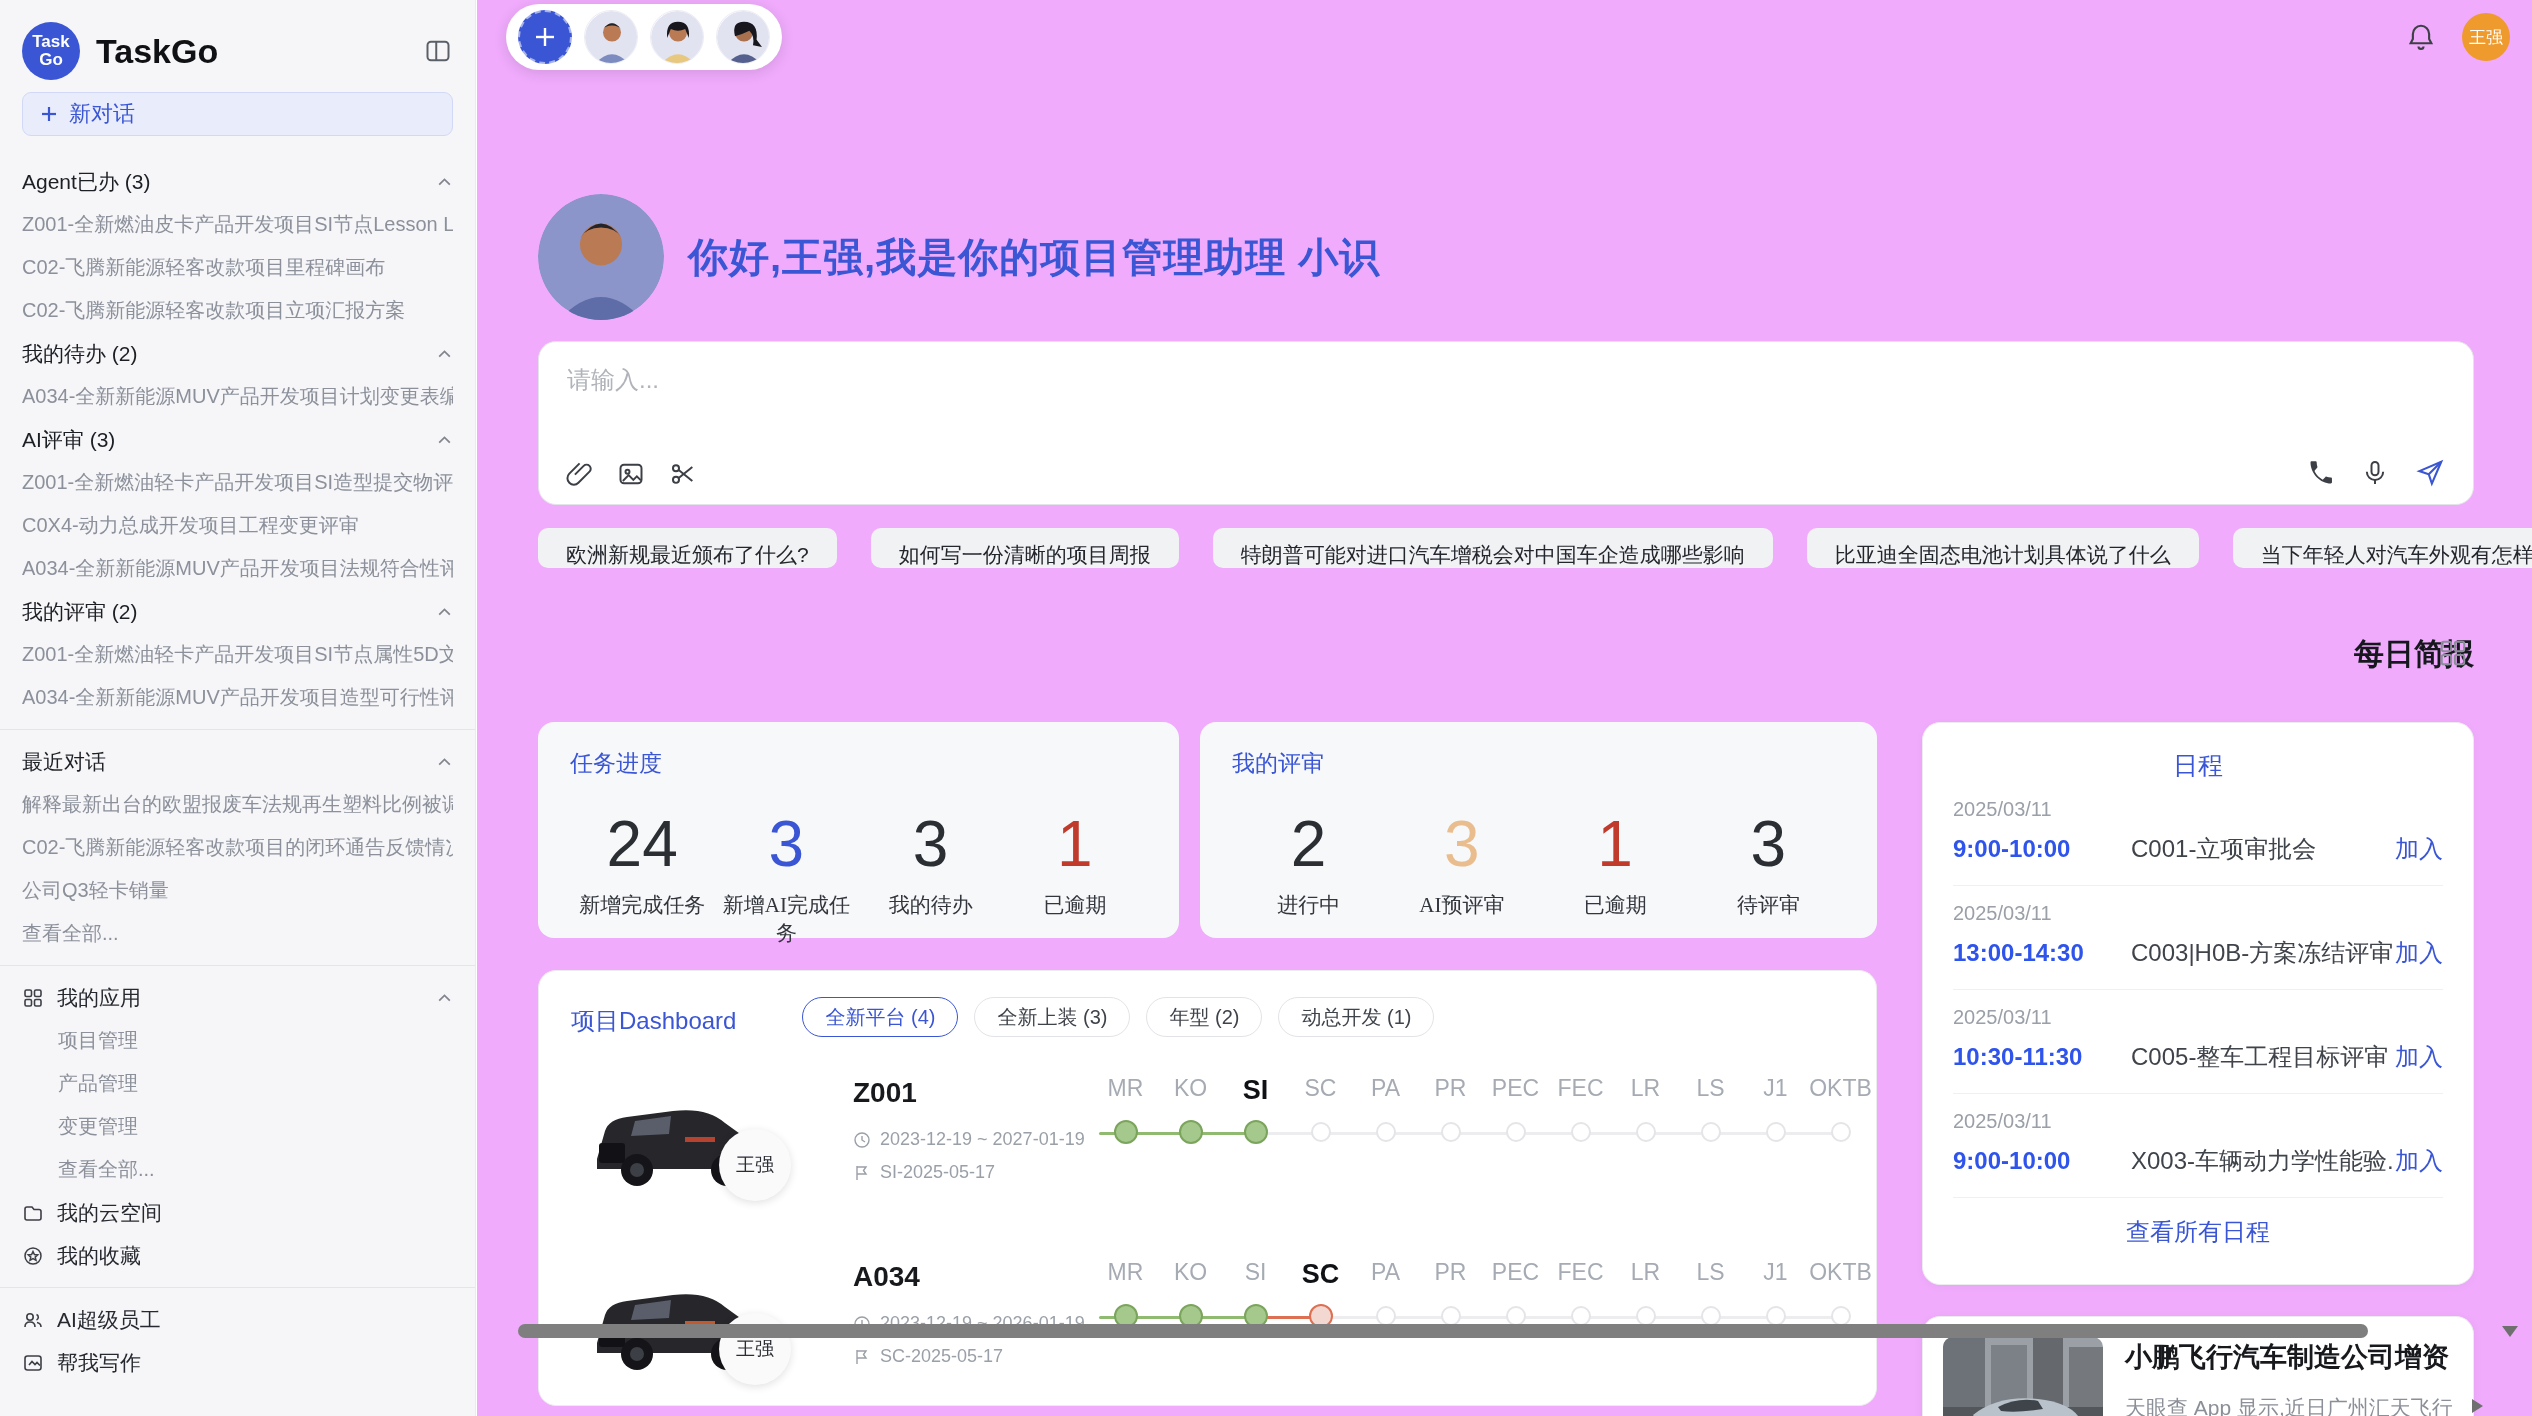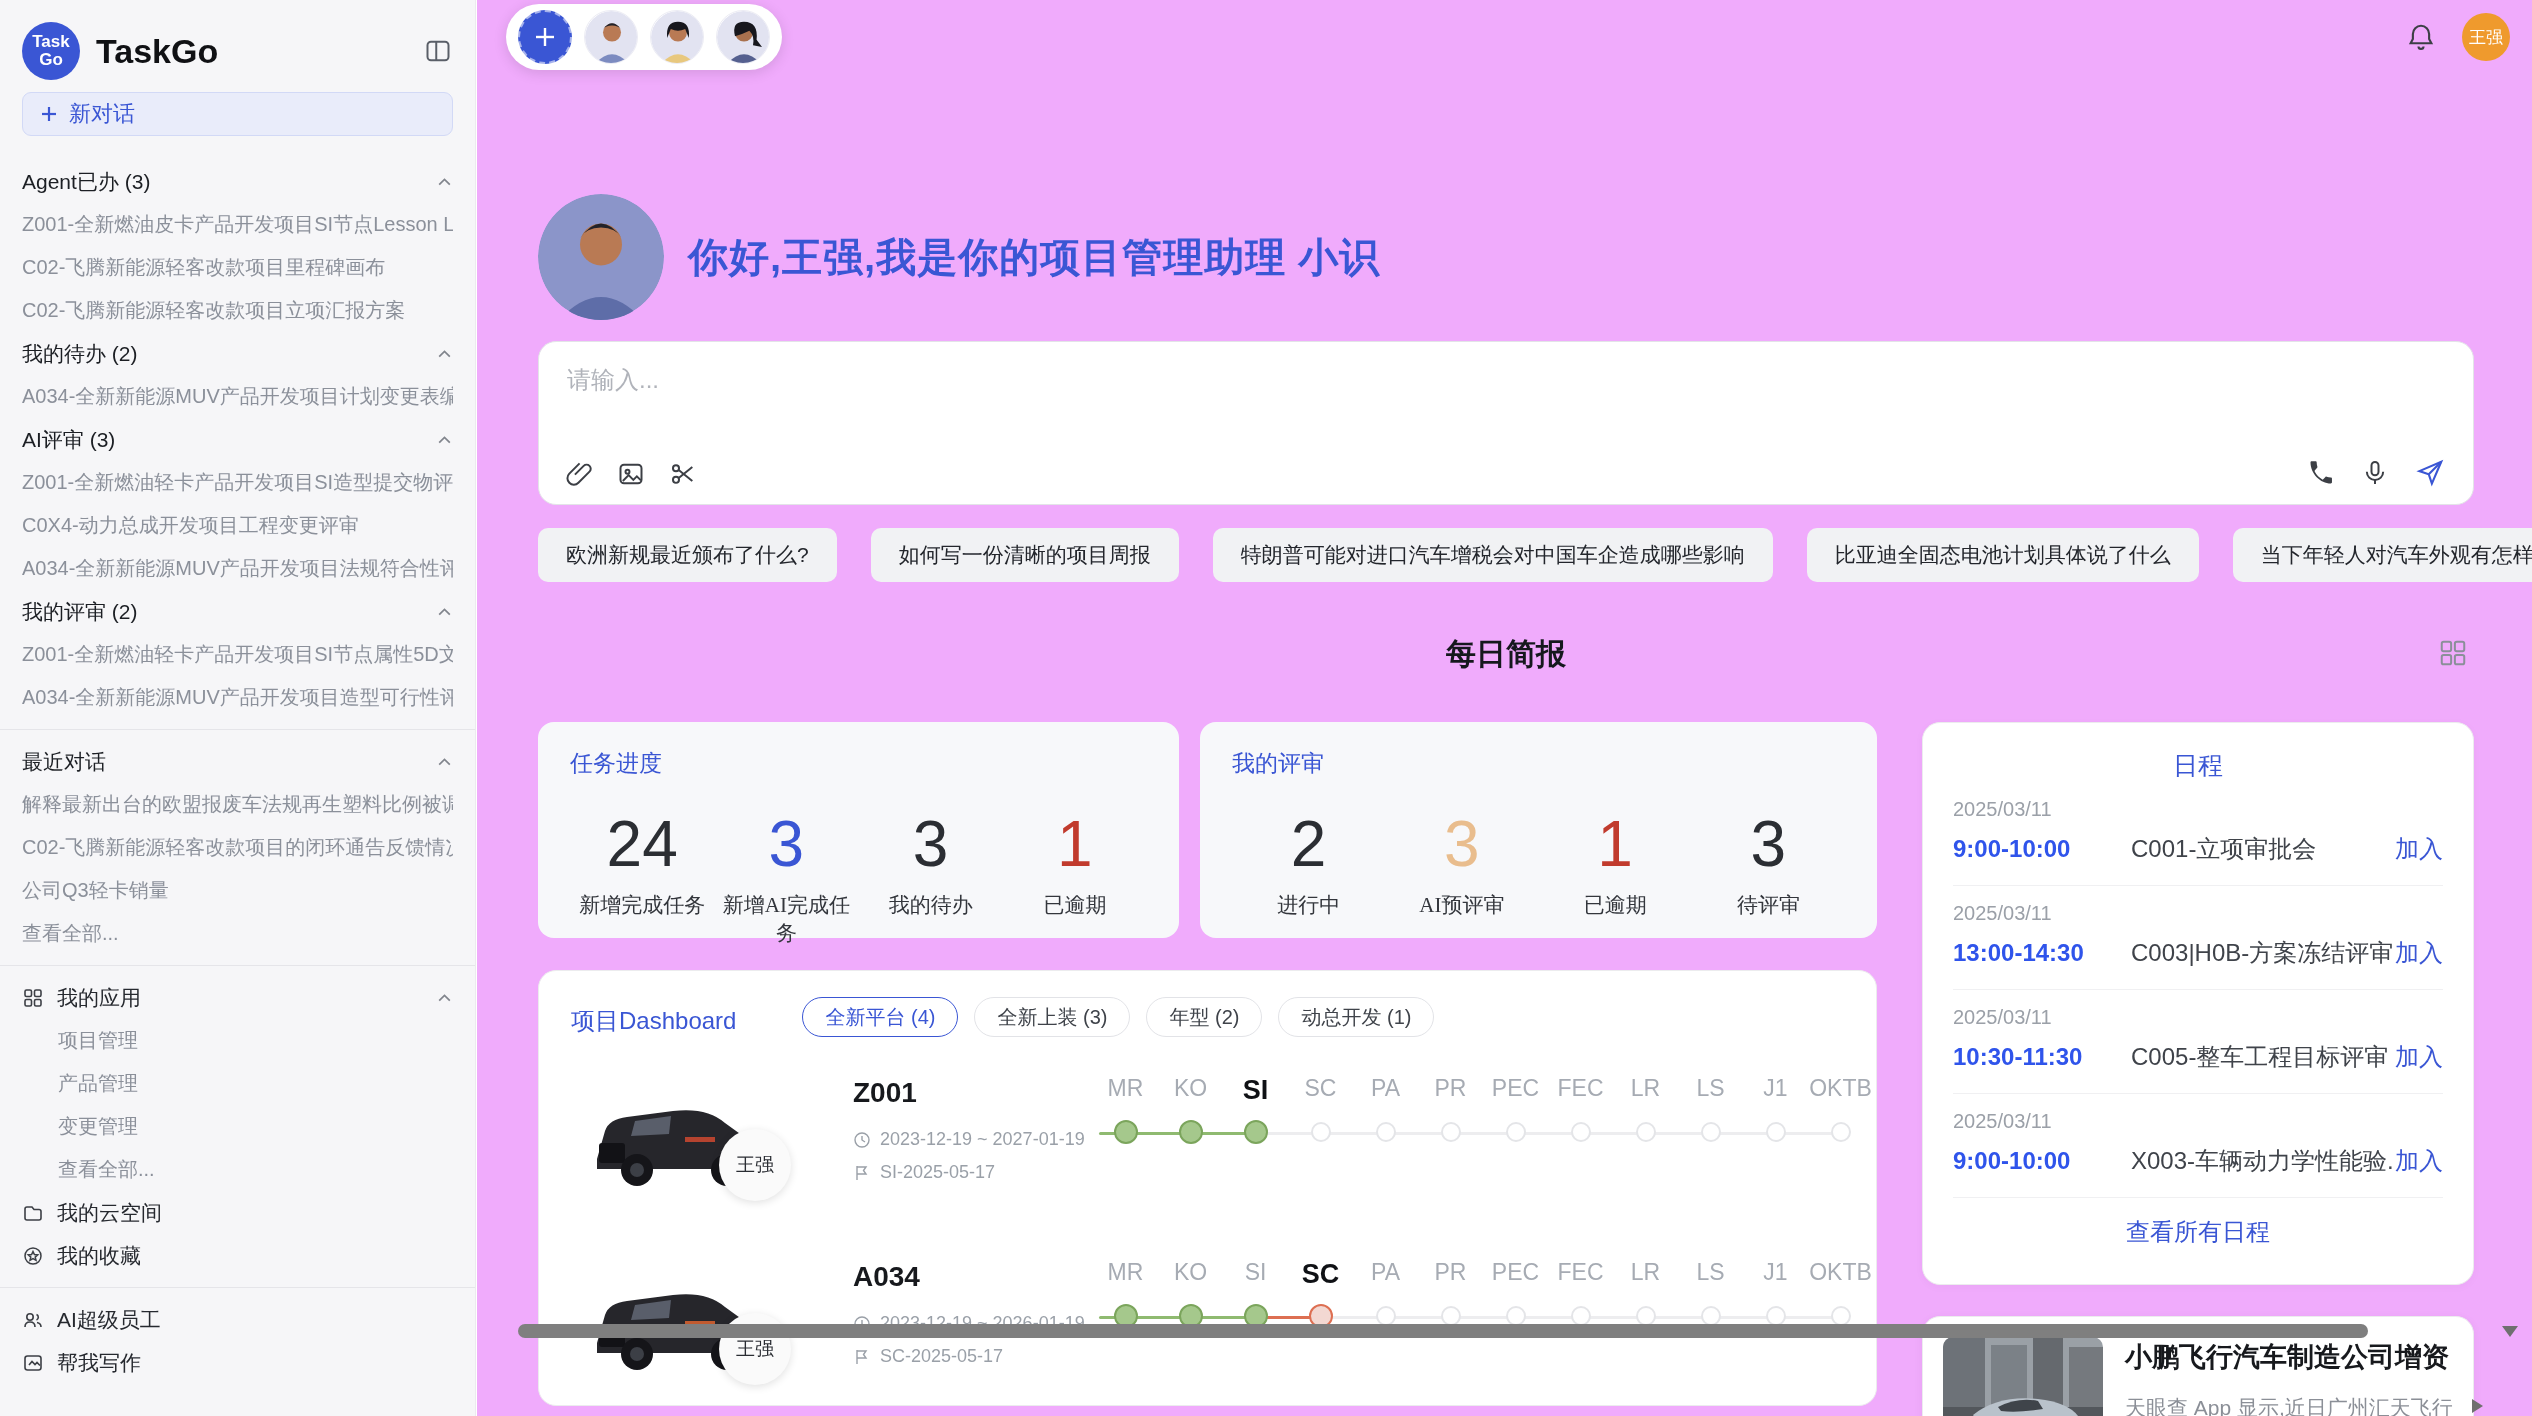--- a/index.html
+++ b/index.html
@@ -47,25 +47,25 @@
   
   .input-box { position:absolute; top:267px; left:0; width:1936px; height:164px; border:1.6px solid #e3e4e8; border-radius:18px; background:#fff; }
   .input-box textarea { position:absolute; left:28px; top:22px; right:28px; height:70px; border:none; outline:none; resize:none; font-size:24px; font-family:inherit; color:#2b2e33; background:transparent; }
   .input-box textarea::placeholder { color:#b0b3ba; }
   .input-icons-left { position:absolute; left:26px; bottom:16px; display:flex; align-items:center; gap:24px; }
   .input-icons-right { position:absolute; right:28px; bottom:16px; display:flex; align-items:center; gap:26px; }
   .ibtn { cursor:pointer; }
 
   
   .chips { position:absolute; top:454px; left:0; display:flex; gap:34px; }
-  .chip { height:54px; line-height:54px; padding:0 28px; border-radius:10px; background:#f1f2f4; color:#23262c; font-size:21px; white-space:nowrap; cursor:pointer; }
+  .chip { height:40px; line-height:54px; padding:0 28px; border-radius:10px; background:#f1f2f4; color:#23262c; font-size:21px; white-space:nowrap; cursor:pointer; }
 
   
   .brief-head { position:absolute; top:560px; left:0; width:1936px; height:46px; }
-  .brief-title { text-align:center; font-size:30px; font-weight:700; color:#15181d; }
+  .brief-title { text-align:right; font-size:30px; font-weight:700; color:#15181d; }
   .brief-grid { position:absolute; right:6px; top:4px; cursor:pointer; }
 
   
   .stats-row { position:absolute; top:648px; left:0; display:flex; gap:21px; }
   .stat-card { background:#f7f8fa; border-radius:16px; height:216px; padding:26px 32px; }
   .stat-card.c1 { width:641px; } .stat-card.c2 { width:677px; }
   .card-title { color:var(--blue); font-size:23px; }
   .metrics { display:flex; margin-top:30px; }
   .metric { flex:1; text-align:center; }
   .m-val { font-size:64px; font-weight:500; color:var(--dark); line-height:1.1; }

